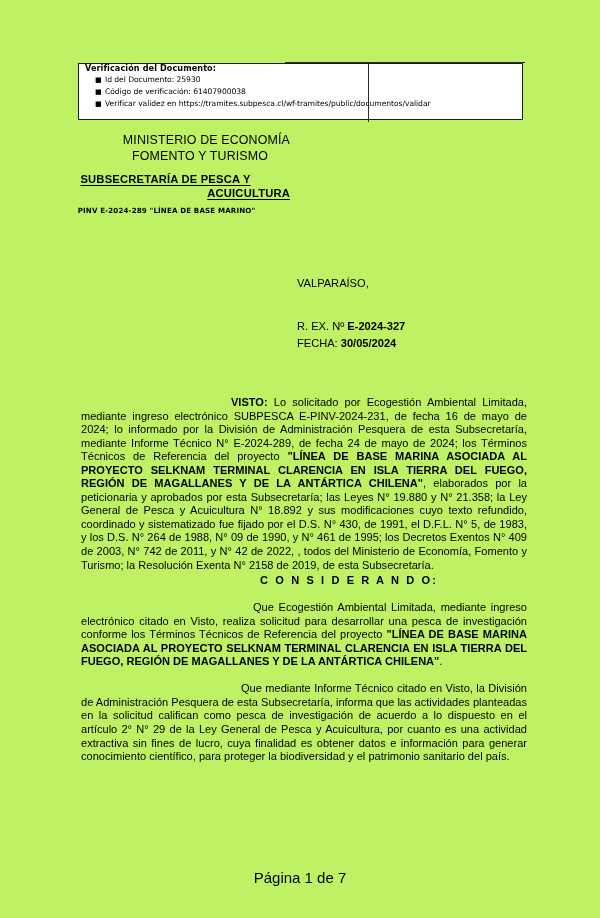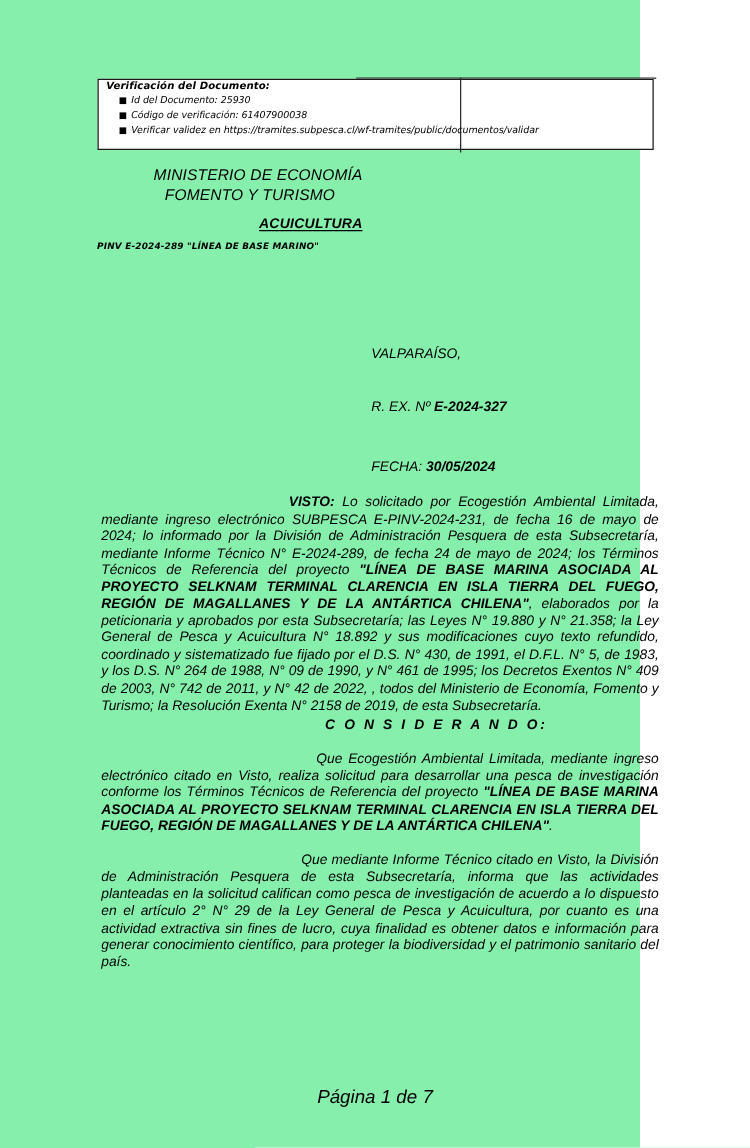--- a/index.html
+++ b/index.html
@@ -12,24 +12,23 @@
     height: 918px;
     font-family: "DejaVu Sans", sans-serif;
     color: #000000;
     position: relative;
     overflow: hidden;
   }
 
   .page {
     position: absolute;
     inset: 0;
-    width: 512px;
+    width: 600px;
     height: 918px;
-    background: #86efac;
-    font-style: italic;
+    background: #bef264;
   }
 
   
   .verif-wrap {
     position: absolute;
     left: 78px;
     top: 58px;
     width: 447px;
     height: 64px;
   }
@@ -141,21 +140,21 @@
     position: absolute;
     left: 297px;
     width: 230px;
     font-family: "Liberation Sans", sans-serif;
     font-size: 11.1px;
     line-height: 15.2px;
   }
   .rblock.subject  { top: 212px; text-align: justify; text-align-last: left; }
   .rblock.place    { top: 276px; }
   .rblock.resnum   { top: 319px; }
-  .rblock.fecha    { top: 367px; }
+  .rblock.fecha    { top: 336px; }
   .rblock b { font-weight: bold; }
 
   
   .body {
     position: absolute;
     left: 81px;
     top: 396px;
     width: 446px;
     font-family: "Liberation Sans", sans-serif;
     font-size: 11.05px;
@@ -211,20 +210,21 @@
         <li><span class="bullet">■</span><span>Código de verificación: 61407900038</span></li>
         <li><span class="bullet">■</span><span>Verificar validez en https://tramites.subpesca.cl/wf-tramites/public/documentos/validar</span></li>
       </ul>
     </div>
   </div>
 
   <div class="ministry">
     <div class="line1">MINISTERIO DE ECONOMÍA</div>
     <div class="line2">FOMENTO Y TURISMO</div>
     <div class="subsec">
+      <span class="l1">SUBSECRETARÍA DE PESCA Y</span>
       <span class="l2">ACUICULTURA</span>
     </div>
     <div class="pinv">PINV E-2024-289 "LÍNEA DE BASE MARINO"</div>
   </div>
 
   <div class="rblock place">VALPARAÍSO,</div>
   <div class="rblock resnum">
     <span>R. EX. Nº </span><b>E-2024-327</b>
   </div>
   <div class="rblock fecha">

